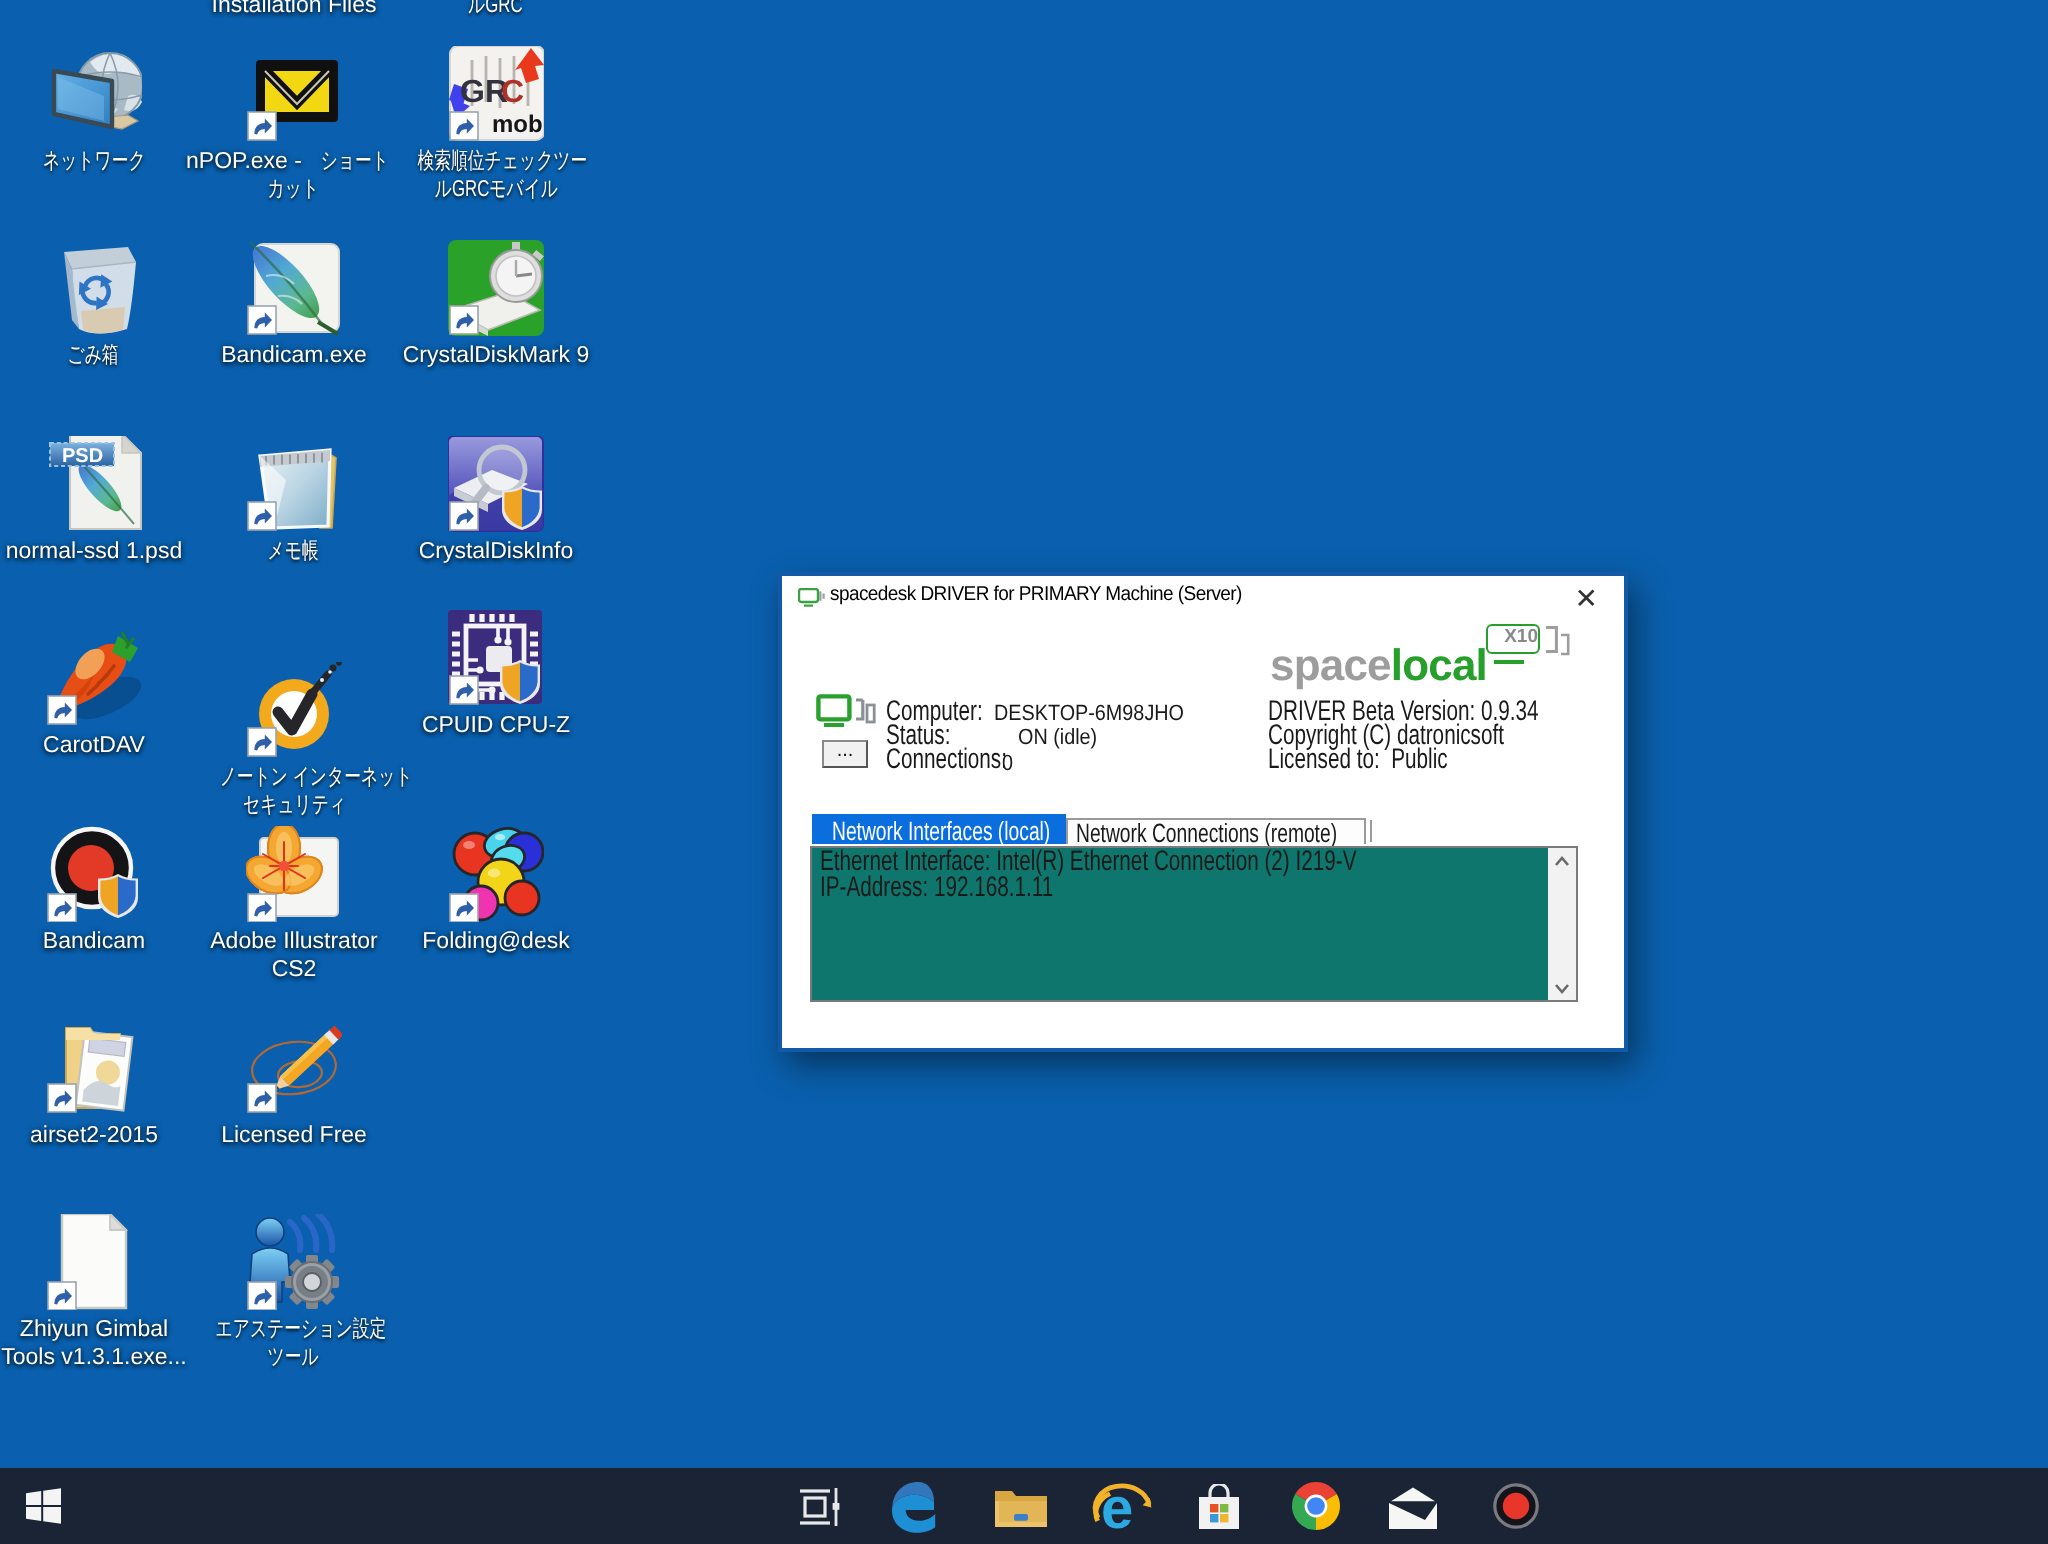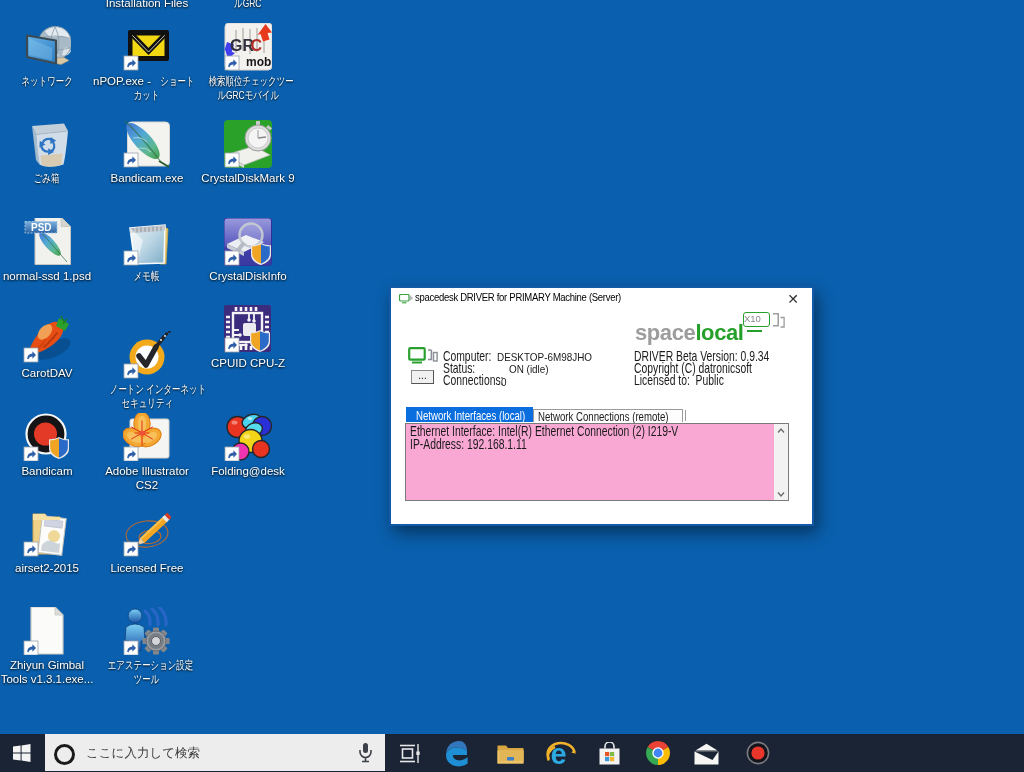--- a/index.html
+++ b/index.html
@@ -408,21 +408,21 @@
 
 <div class="dlg">
 <svg width="15" height="11" style="position:absolute;left:8px;top:5.5px">
 <rect x="0.5" y="0.5" width="9.5" height="6.5" rx="1.2" fill="#fff" stroke="#3aa23e" stroke-width="1.2"></rect>
 <path d="M3 8.8 h4.5" stroke="#3aa23e" stroke-width="1.1"></path>
 <path d="M11.2 1.8 v4.6 M12.8 2.8 v2.6" stroke="#9aa0a6" stroke-width="1.1"></path>
 </svg>
 <div class="t">spacedesk DRIVER for PRIMARY Machine (Server)</div>
 <div class="x">✕</div>
 <div style="position:absolute;left:244px;top:34px;font-size:22px;font-weight:bold;letter-spacing:-.4px;line-height:22px"><span style="color:#9d9d9d">space</span><span style="color:#27a02b">local</span></div>
-<div style="position:absolute;left:352px;top:23.5px;width:27px;height:15.5px;border:1.6px solid #27a02b;border-radius:3px;text-align:left;font-size:9.5px;font-weight:normal;color:#8a8a8a;line-height:12.5px">X10</div>
+<div style="position:absolute;left:352px;top:23.5px;width:27px;height:15.5px;border:1.6px solid #27a02b;border-radius:3px;text-align:right;font-size:9.5px;font-weight:bold;color:#8a8a8a;line-height:12.5px">X10</div>
 <div style="position:absolute;left:356px;top:41.5px;width:15px;height:2px;background:#27a02b"></div>
 <svg width="18" height="18" style="position:absolute;left:381px;top:25px">
 <path d="M1 0.8 h5.2 v12 h-5.2" fill="none" stroke="#9d9d9d" stroke-width="1.5"></path>
 <path d="M8.5 4.5 h3.6 v9.5 h-3.6" fill="none" stroke="#9d9d9d" stroke-width="1.3"></path>
 </svg>
 <svg width="50" height="40" style="position:absolute;left:17px;top:59px">
 <rect x="1.2" y="1.2" width="15.5" height="11.5" rx="1" fill="#fff" stroke="#2aa12e" stroke-width="2.2"></rect>
 <path d="M4 15.5 h10" stroke="#2aa12e" stroke-width="2"></path>
 <path d="M20 3 h3.4 m0 0 v9.5 h-3.4 m3.4 -9.5" fill="none" stroke="#8a9096" stroke-width="1.6"></path>
 <rect x="25.5" y="5.5" width="3.6" height="8.5" fill="none" stroke="#8a9096" stroke-width="1.4"></rect>
@@ -435,50 +435,41 @@
 <div class="dl" style="left:52px;top:85.9px">Connections:</div>
 <div class="dv" style="left:110px;top:88.6px">0</div>
 <div class="dl" style="left:243px;top:61.5px">DRIVER Beta Version: 0.9.34</div>
 <div class="dl" style="left:243px;top:73.7px">Copyright (C) datronicsoft</div>
 <div class="dl" style="left:243px;top:85.9px">Licensed to:&nbsp; Public</div>
 <div style="position:absolute;left:15px;top:118.5px;width:127px;height:15.5px;background:#0a6ede"></div>
 <div class="dl" style="left:25px;top:120.5px;color:#fff;font-size:13.2px">Network Interfaces (local)</div>
 <div style="position:absolute;left:142px;top:120.5px;width:150px;height:13.5px;background:#fdfdfd;border:1px solid #9a9a9a;border-bottom:none"></div>
 <div class="dl" style="left:146.5px;top:121.5px;font-size:13.2px">Network Connections (remote)</div>
 <div style="position:absolute;left:294px;top:122px;width:1px;height:11px;background:#9a9a9a"></div>
-<div style="position:absolute;left:14px;top:134.5px;width:384px;height:78.5px;background:#f9a8d4;border:1px solid #7a7a7a">
+<div style="position:absolute;left:14px;top:134.5px;width:384px;height:78.5px;background:#0f766e;border:1px solid #7a7a7a">
 <div class="dl" style="left:4px;top:1px;line-height:13px">Ethernet Interface: Intel(R) Ethernet Connection (2) I219-V<br>IP-Address: 192.168.1.11</div>
 <div style="position:absolute;right:0;top:0;width:14px;height:76.5px;background:#f2f2f2">
 <svg width="14" height="77">
 <path d="M4 8.5 l3 -3.5 l3 3.5" fill="none" stroke="#6a6a6a" stroke-width="1.3"></path>
 <path d="M4 68.5 l3 3.5 l3 -3.5" fill="none" stroke="#6a6a6a" stroke-width="1.3"></path>
 </svg>
 </div>
 </div>
 </div>
 <div class="bar">
 <div class="tic" style="left:4px;width:36px">
       <svg width="18" height="18">
         <g fill="#f4f4f4">
           <polygon points="0,2.6 7.6,1.5 7.6,8.5 0,8.5"></polygon>
           <polygon points="8.6,1.4 17.5,0.1 17.5,8.5 8.6,8.5"></polygon>
           <polygon points="0,9.5 7.6,9.5 7.6,16.5 0,15.4"></polygon>
           <polygon points="8.6,9.5 17.5,9.5 17.5,17.9 8.6,16.6"></polygon>
         </g>
       </svg>
     </div>
-<div class="sbox">
-<div class="ring"></div>
-<div class="st">ここに入力して検索</div>
-<svg width="15" height="20" style="position:absolute;left:313px;top:9px">
-<rect x="5" y="0" width="5" height="10" rx="2.5" fill="#3c4048"></rect>
-<path d="M2 7 v2 a5.5 5.5 0 0 0 11 0 v-2" fill="none" stroke="#3c4048" stroke-width="1.6"></path>
-<path d="M7.5 15 v3 M4 18.5 h7" stroke="#3c4048" stroke-width="1.6"></path>
-</svg>
-</div>
 <div class="tic" style="left:396px;width:28px">
       <svg width="20" height="19">
 <path d="M0 1.5 h15" stroke="#e8e8ea" stroke-width="1.6"></path>
 <rect x="2.5" y="5" width="10" height="9" fill="none" stroke="#e8e8ea" stroke-width="1.6"></rect>
 <path d="M0 17.5 h15" stroke="#e8e8ea" stroke-width="1.6"></path>
 <path d="M18 0 v19" stroke="#e8e8ea" stroke-width="1.4"></path>
 <rect x="16.3" y="7.5" width="3.4" height="3.4" fill="#e8e8ea"></rect>
 </svg>
     </div>
 <div class="tic" style="left:444px;width:32px">

